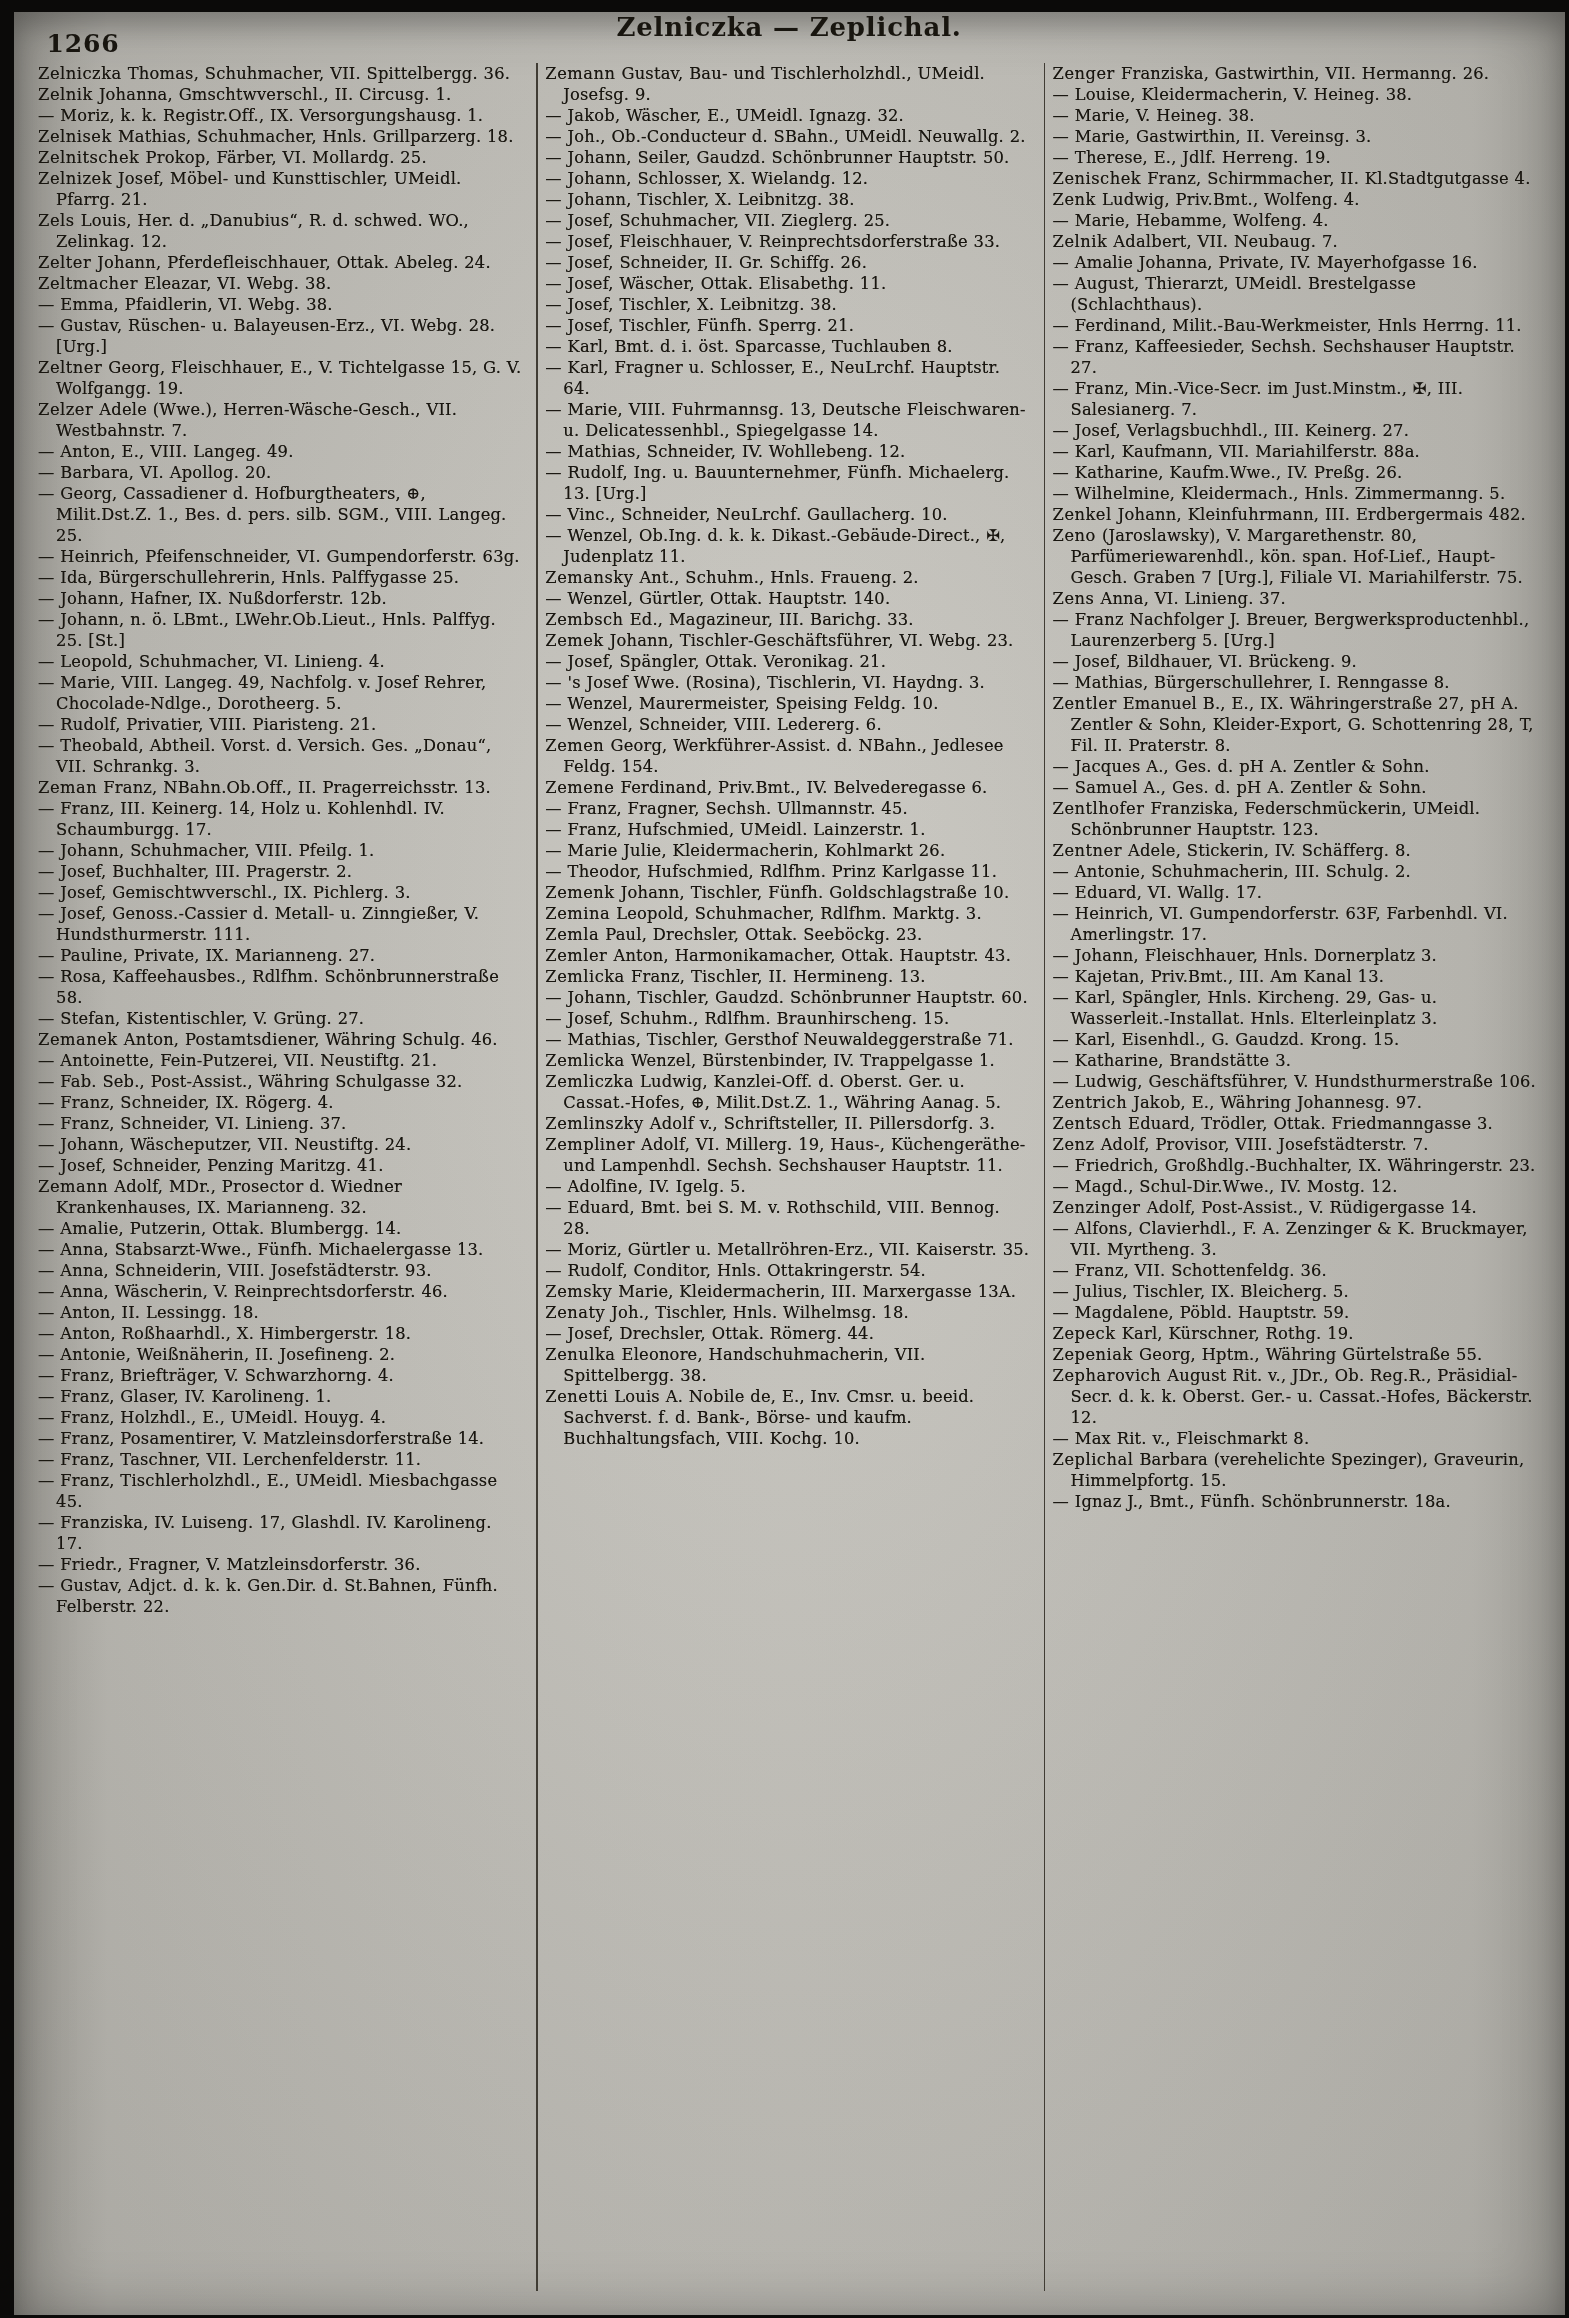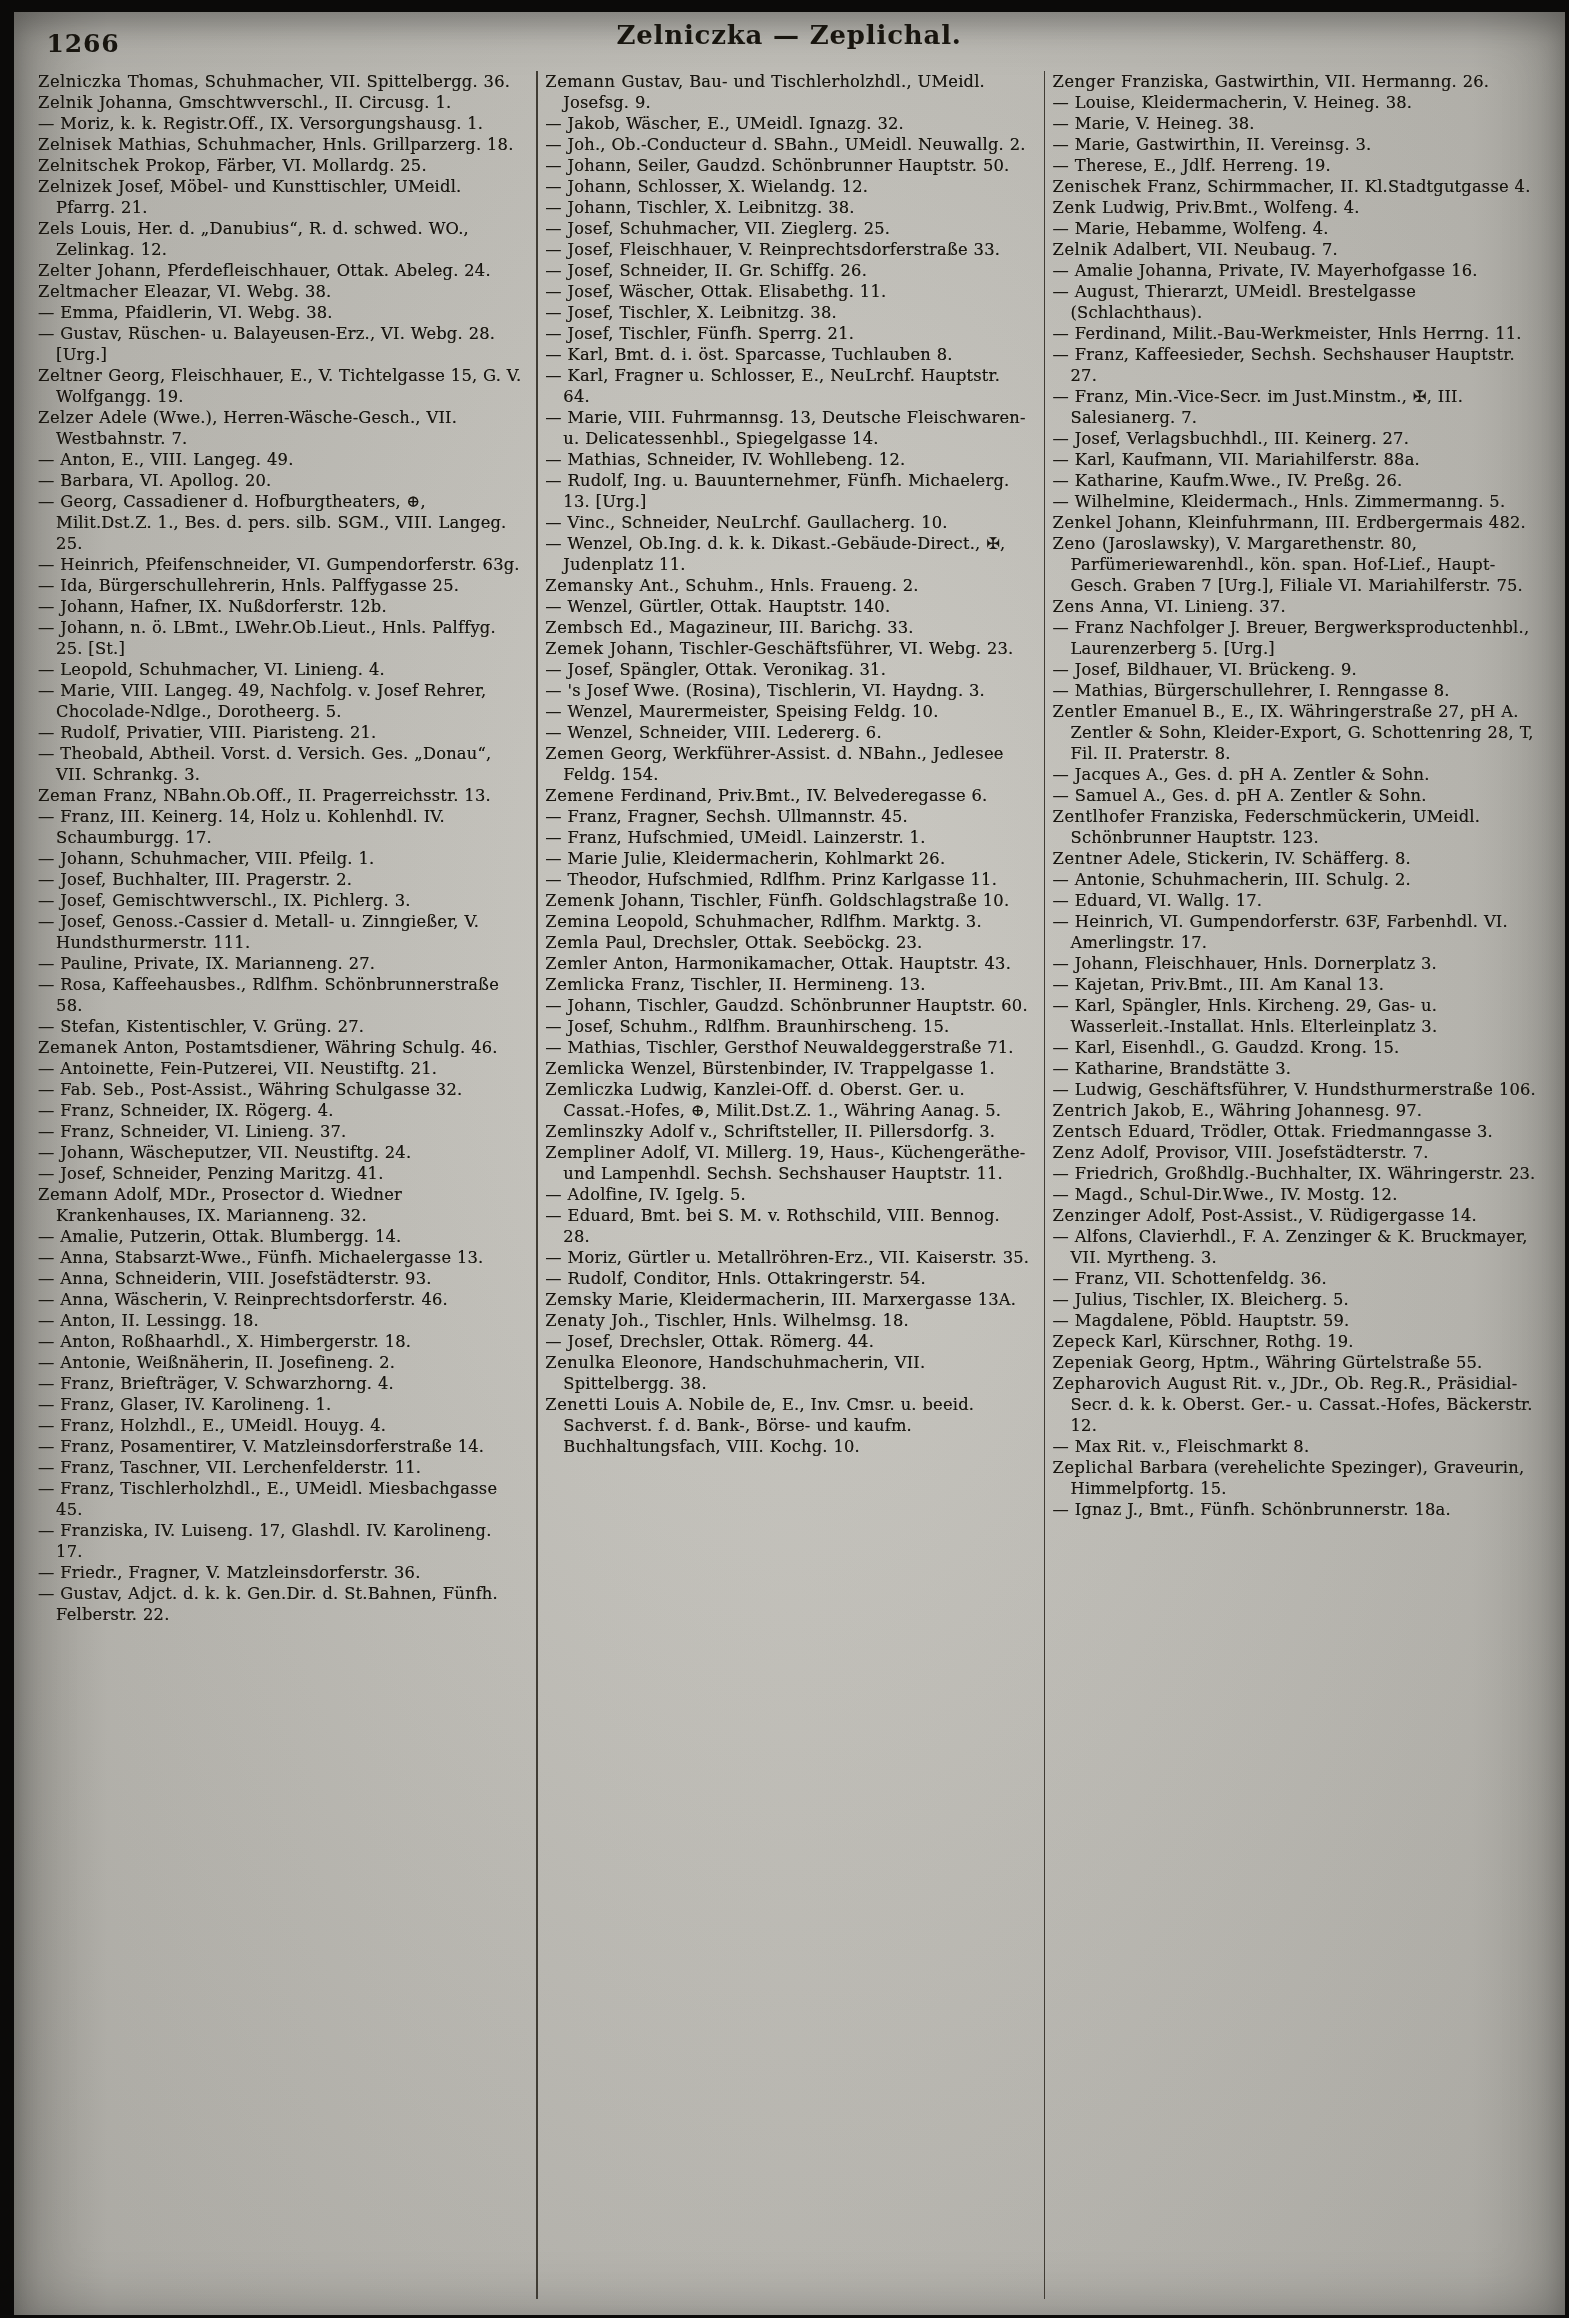--- a/index.html
+++ b/index.html
@@ -14,21 +14,21 @@
     background:
       radial-gradient(ellipse at 50% 40%, rgba(255,255,255,0.10), rgba(0,0,0,0.12) 95%),
       linear-gradient(90deg, #a9a7a0 0%, #c3c1ba 6%, #c6c4bd 50%, #c2c0b9 94%, #aeaca5 100%),
       #c2c0b9;
     box-shadow: inset 0 0 61px rgba(0,0,0,0.28), inset 0 13.6px 23px rgba(0,0,0,0.18);
     color:#18150f;
   }
   .page-header{
     position:relative;
     height:42px;
-    padding-top:8px;
+    padding-top:0;
   }
   .page-number{
     position:absolute;left:33px;top:16.7px;
     font-size:25px;font-weight:700;letter-spacing:0.8px;
   }
   .running-title{
     display:block;text-align:center;
     font-size:26px;font-weight:700;letter-spacing:0.8px;
   }
   .columns{
@@ -149,21 +149,21 @@
         <p class="entry"><span>— Karl, Fragner u. Schlosser, E., NeuLrchf. Hauptstr. 64.</span></p>
         <p class="entry"><span>— Marie, VIII. Fuhrmannsg. 13, Deutsche Fleischwaren- u. Delicatessenhbl., Spiegelgasse 14.</span></p>
         <p class="entry"><span>— Mathias, Schneider, IV. Wohllebeng. 12.</span></p>
         <p class="entry"><span>— Rudolf, Ing. u. Bauunternehmer, Fünfh. Michaelerg. 13. [Urg.]</span></p>
         <p class="entry"><span>— Vinc., Schneider, NeuLrchf. Gaullacherg. 10.</span></p>
         <p class="entry"><span>— Wenzel, Ob.Ing. d. k. k. Dikast.-Gebäude-Direct., ✠, Judenplatz 11.</span></p>
         <p class="entry"><span class="lead">Zemansky </span><span>Ant., Schuhm., Hnls. Fraueng. 2.</span></p>
         <p class="entry"><span>— Wenzel, Gürtler, Ottak. Hauptstr. 140.</span></p>
         <p class="entry"><span class="lead">Zembsch </span><span>Ed., Magazineur, III. Barichg. 33.</span></p>
         <p class="entry"><span class="lead">Zemek </span><span>Johann, Tischler-Geschäftsführer, VI. Webg. 23.</span></p>
-        <p class="entry"><span>— Josef, Spängler, Ottak. Veronikag. 31.</span></p>
+        <p class="entry"><span>— Josef, Spängler, Ottak. Veronikag. 21.</span></p>
         <p class="entry"><span>— 's Josef Wwe. (Rosina), Tischlerin, VI. Haydng. 3.</span></p>
         <p class="entry"><span>— Wenzel, Maurermeister, Speising Feldg. 10.</span></p>
         <p class="entry"><span>— Wenzel, Schneider, VIII. Ledererg. 6.</span></p>
         <p class="entry"><span class="lead">Zemen </span><span>Georg, Werkführer-Assist. d. NBahn., Jedlesee Feldg. 154.</span></p>
         <p class="entry"><span class="lead">Zemene </span><span>Ferdinand, Priv.Bmt., IV. Belvederegasse 6.</span></p>
         <p class="entry"><span>— Franz, Fragner, Sechsh. Ullmannstr. 45.</span></p>
         <p class="entry"><span>— Franz, Hufschmied, UMeidl. Lainzerstr. 1.</span></p>
         <p class="entry"><span>— Marie Julie, Kleidermacherin, Kohlmarkt 26.</span></p>
         <p class="entry"><span>— Theodor, Hufschmied, Rdlfhm. Prinz Karlgasse 11.</span></p>
         <p class="entry"><span class="lead">Zemenk </span><span>Johann, Tischler, Fünfh. Goldschlagstraße 10.</span></p>

